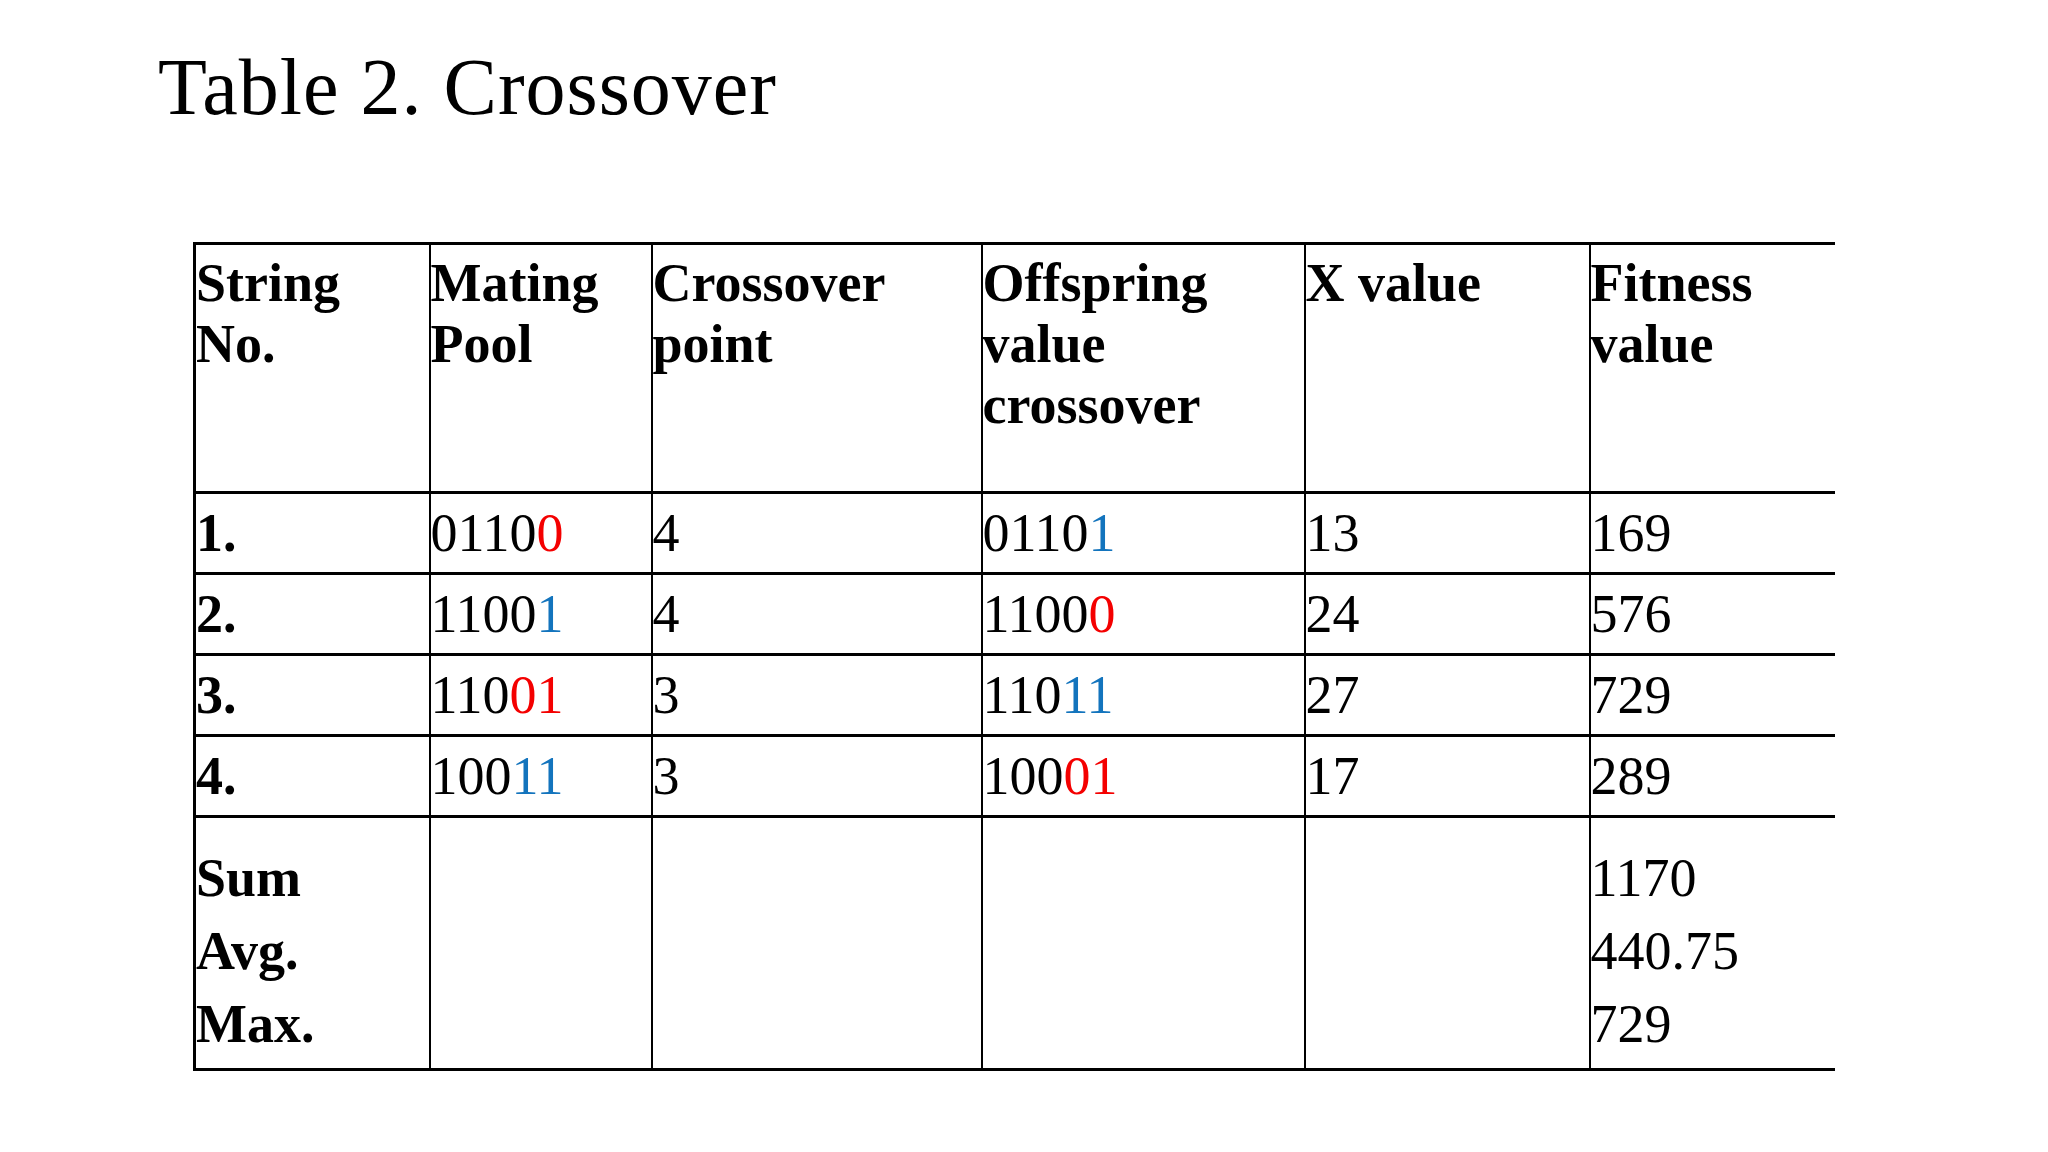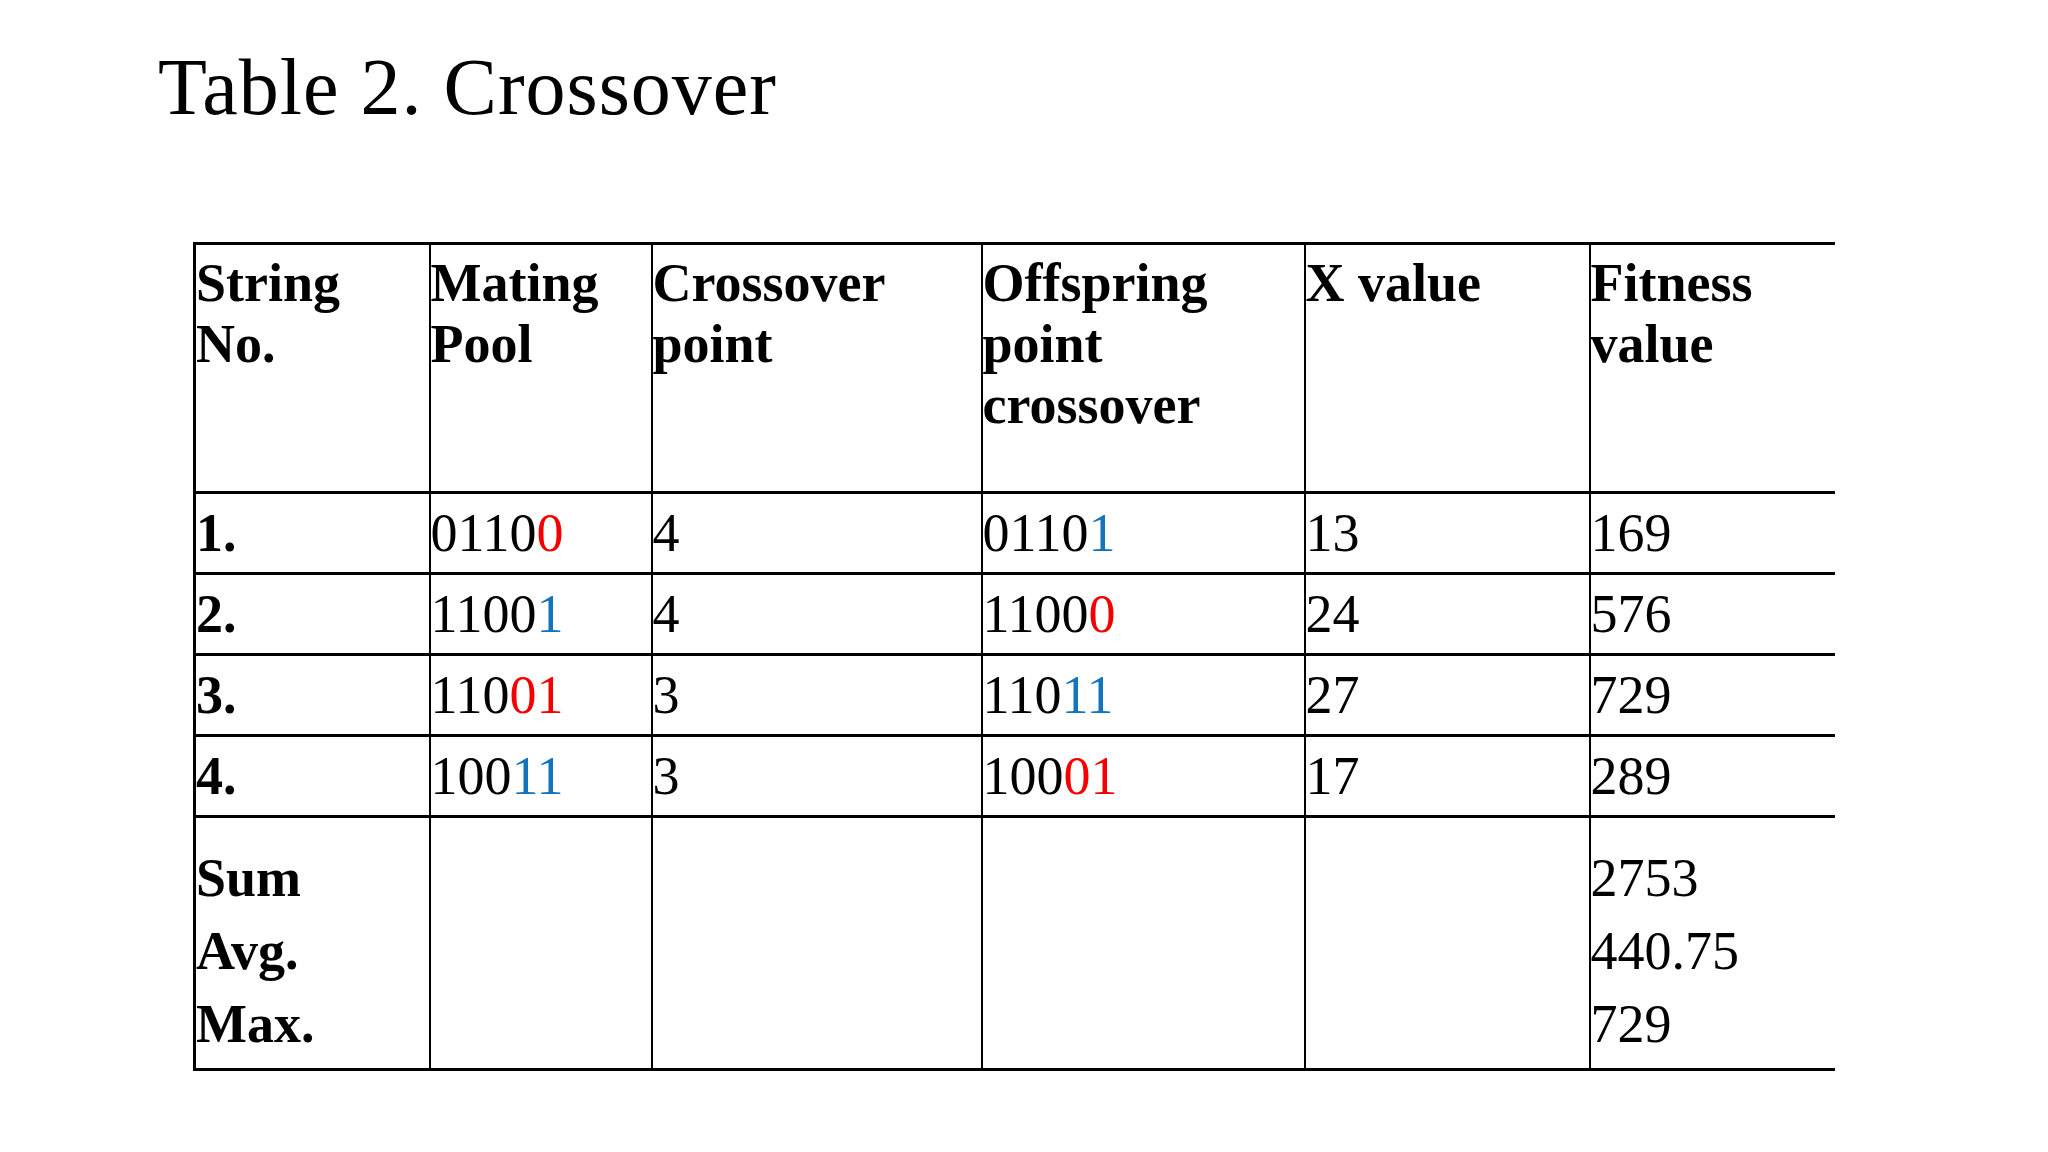--- a/index.html
+++ b/index.html
@@ -89,21 +89,21 @@
       <col style="width:330px">
       <col style="width:323px">
       <col style="width:285px">
       <col style="width:265px">
     </colgroup>
     <thead>
       <tr>
         <th>String No.</th>
         <th>Mating Pool</th>
         <th>Crossover point</th>
-        <th>Offspring point crossover</th>
+        <th>Offspring value crossover</th>
         <th>X value</th>
         <th>Fitness value</th>
       </tr>
     </thead>
     <tbody>
       <tr>
         <td class="rownum">1.</td>
         <td><span class="bits"><span>0110</span><span data-color="red">0</span></span></td>
         <td>4</td>
         <td><span class="bits"><span>0110</span><span data-color="blue">1</span></span></td>
@@ -138,21 +138,21 @@
         <td class="summary-labels">
           <div>Sum</div>
           <div>Avg.</div>
           <div>Max.</div>
         </td>
         <td></td>
         <td></td>
         <td></td>
         <td></td>
         <td>
-          <div>2753</div>
+          <div>1170</div>
           <div>440.75</div>
           <div>729</div>
         </td>
       </tr>
     </tbody>
   </table>
 
 </div>
 
 </body></html>

